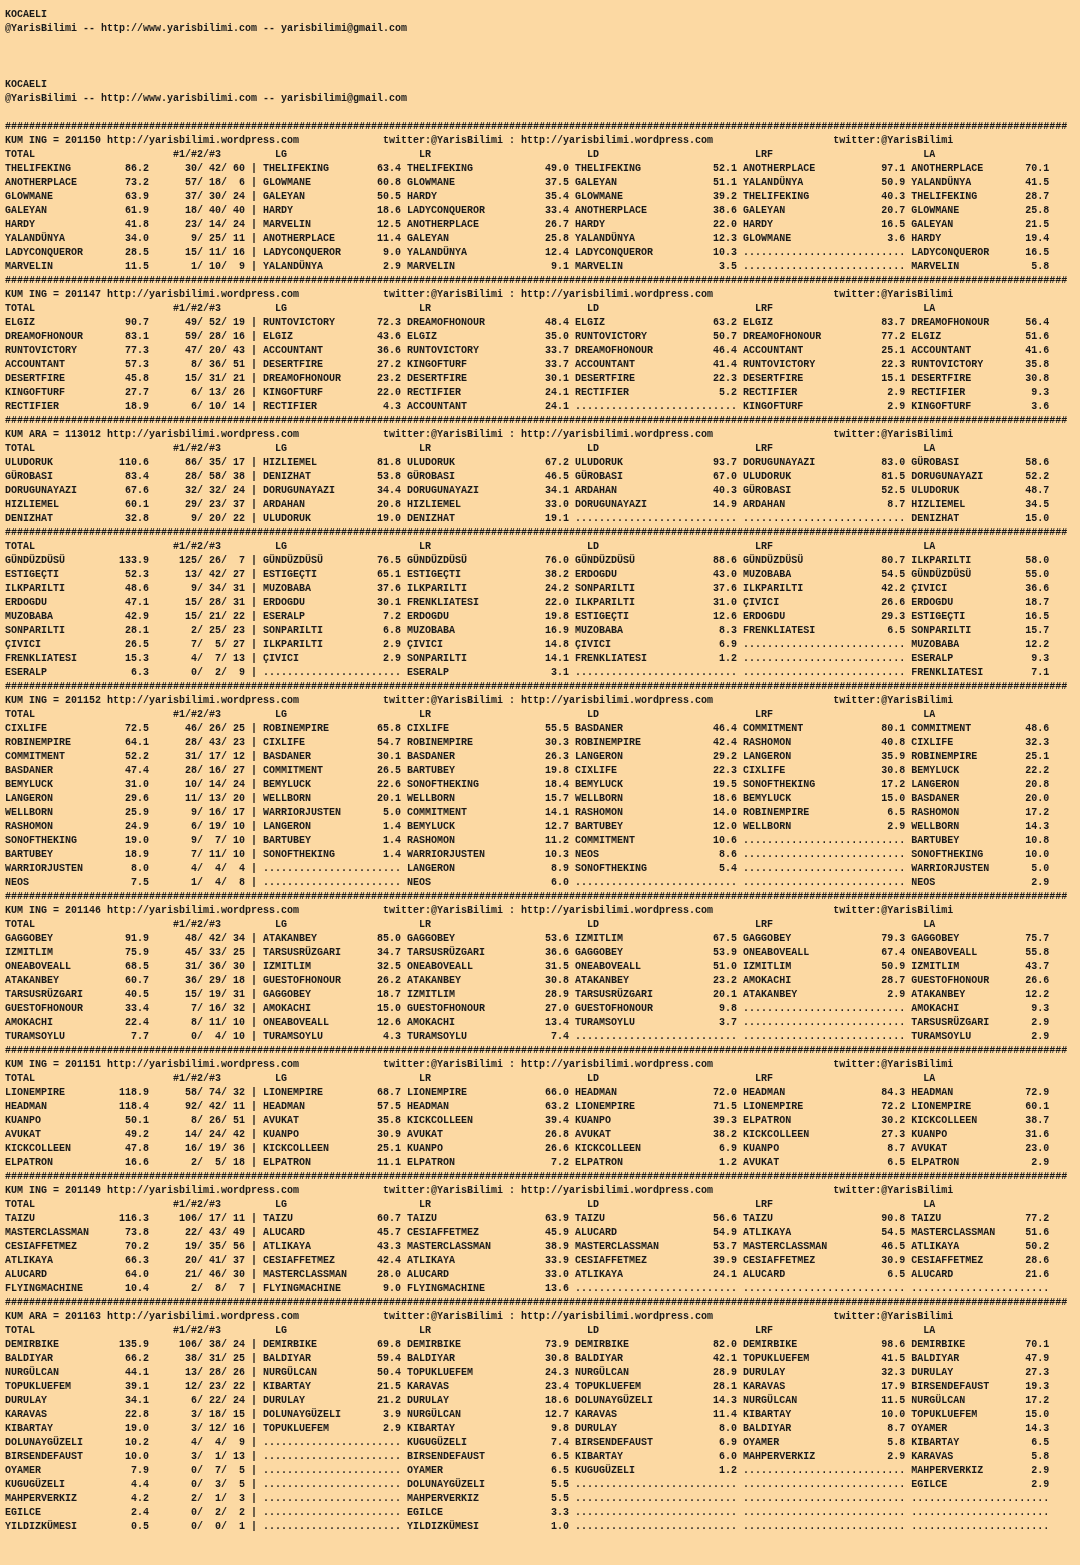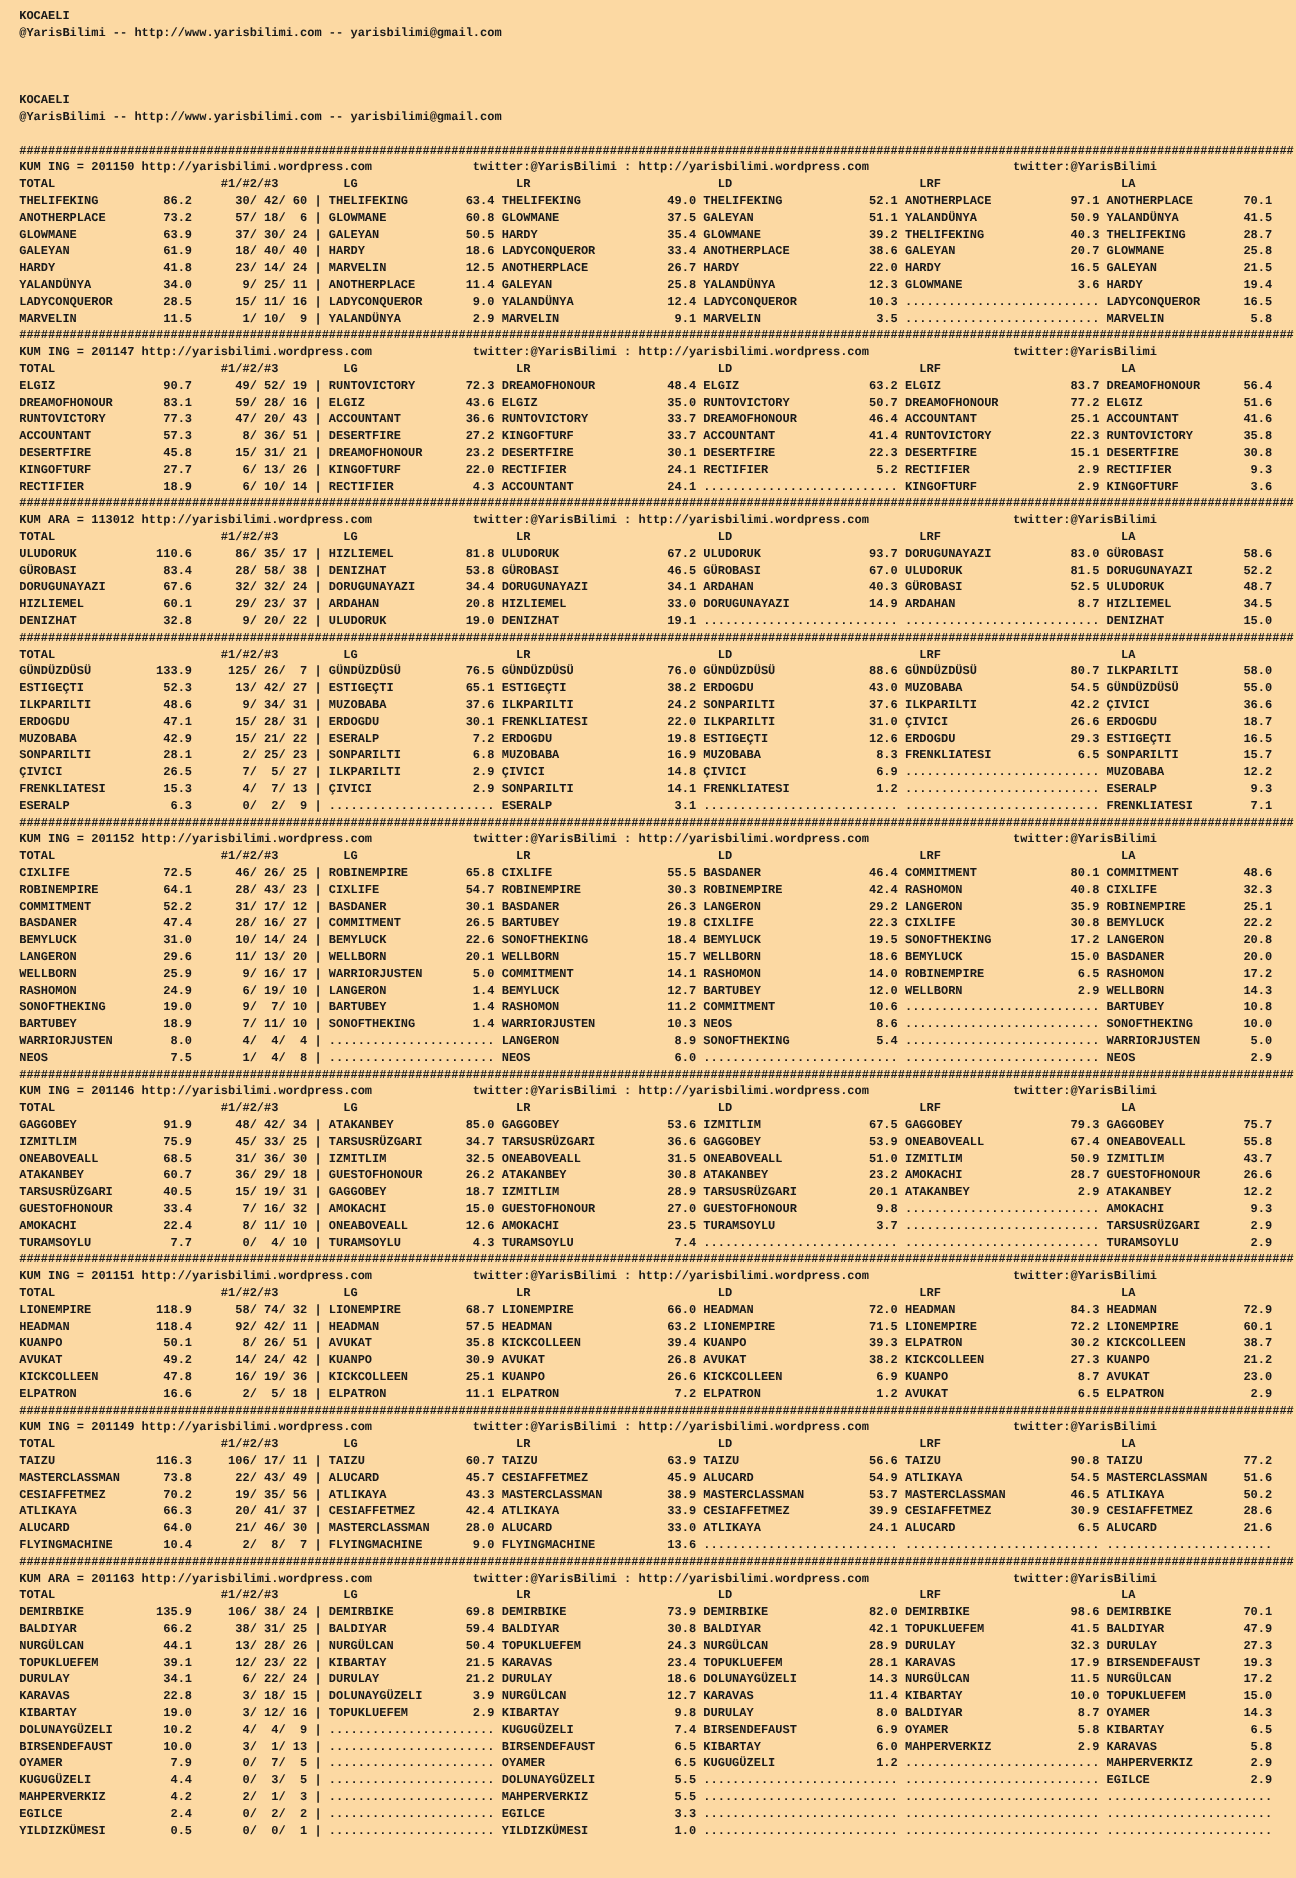--- a/index.html
+++ b/index.html
@@ -2,21 +2,21 @@
 <html><head>
 <meta charset="utf-8">
 <style>
   html,body{margin:0;padding:0;}
   body{
     width:1080px;height:1565px;
     background:#fcd9a3;
     overflow:hidden;
   }
   #doc{
-    padding:8px 0 0 16px;
+    padding:8px 0 0 5px;
     color:#191919;
   }
   pre{
     margin:0;padding:0;
     font-family:"Liberation Mono","DejaVu Sans Mono",monospace;
     font-size:10px;
     font-weight:bold;
     line-height:14px;
     height:14px;
     white-space:pre;
@@ -106,31 +106,31 @@
       <div>
         <pre>#################################################################################################################################################################################</pre>
         <pre>KUM ING = 201146 http://yarisbilimi.wordpress.com              twitter:@YarisBilimi : http://yarisbilimi.wordpress.com                    twitter:@YarisBilimi</pre>
         <pre>TOTAL                       #1/#2/#3         LG                      LR                          LD                          LRF                         LA</pre>
         <pre>GAGGOBEY            91.9      48/ 42/ 34 | ATAKANBEY          85.0 GAGGOBEY               53.6 IZMITLIM               67.5 GAGGOBEY               79.3 GAGGOBEY           75.7</pre>
         <pre>IZMITLIM            75.9      45/ 33/ 25 | TARSUSRÜZGARI      34.7 TARSUSRÜZGARI          36.6 GAGGOBEY               53.9 ONEABOVEALL            67.4 ONEABOVEALL        55.8</pre>
         <pre>ONEABOVEALL         68.5      31/ 36/ 30 | IZMITLIM           32.5 ONEABOVEALL            31.5 ONEABOVEALL            51.0 IZMITLIM               50.9 IZMITLIM           43.7</pre>
         <pre>ATAKANBEY           60.7      36/ 29/ 18 | GUESTOFHONOUR      26.2 ATAKANBEY              30.8 ATAKANBEY              23.2 AMOKACHI               28.7 GUESTOFHONOUR      26.6</pre>
         <pre>TARSUSRÜZGARI       40.5      15/ 19/ 31 | GAGGOBEY           18.7 IZMITLIM               28.9 TARSUSRÜZGARI          20.1 ATAKANBEY               2.9 ATAKANBEY          12.2</pre>
         <pre>GUESTOFHONOUR       33.4       7/ 16/ 32 | AMOKACHI           15.0 GUESTOFHONOUR          27.0 GUESTOFHONOUR           9.8 ........................... AMOKACHI            9.3</pre>
-        <pre>AMOKACHI            22.4       8/ 11/ 10 | ONEABOVEALL        12.6 AMOKACHI               23.5 TURAMSOYLU              3.7 ........................... TARSUSRÜZGARI       2.9</pre>
+        <pre>AMOKACHI            22.4       8/ 11/ 10 | ONEABOVEALL        12.6 AMOKACHI               13.4 TURAMSOYLU              3.7 ........................... TARSUSRÜZGARI       2.9</pre>
         <pre>TURAMSOYLU           7.7       0/  4/ 10 | TURAMSOYLU          4.3 TURAMSOYLU              7.4 ........................... ........................... TURAMSOYLU          2.9</pre>
       </div>
       <div>
         <pre>#################################################################################################################################################################################</pre>
         <pre>KUM ING = 201151 http://yarisbilimi.wordpress.com              twitter:@YarisBilimi : http://yarisbilimi.wordpress.com                    twitter:@YarisBilimi</pre>
         <pre>TOTAL                       #1/#2/#3         LG                      LR                          LD                          LRF                         LA</pre>
         <pre>LIONEMPIRE         118.9      58/ 74/ 32 | LIONEMPIRE         68.7 LIONEMPIRE             66.0 HEADMAN                72.0 HEADMAN                84.3 HEADMAN            72.9</pre>
         <pre>HEADMAN            118.4      92/ 42/ 11 | HEADMAN            57.5 HEADMAN                63.2 LIONEMPIRE             71.5 LIONEMPIRE             72.2 LIONEMPIRE         60.1</pre>
         <pre>KUANPO              50.1       8/ 26/ 51 | AVUKAT             35.8 KICKCOLLEEN            39.4 KUANPO                 39.3 ELPATRON               30.2 KICKCOLLEEN        38.7</pre>
-        <pre>AVUKAT              49.2      14/ 24/ 42 | KUANPO             30.9 AVUKAT                 26.8 AVUKAT                 38.2 KICKCOLLEEN            27.3 KUANPO             21.2</pre>
+        <pre>AVUKAT              49.2      14/ 24/ 42 | KUANPO             30.9 AVUKAT                 26.8 AVUKAT                 38.2 KICKCOLLEEN            27.3 KUANPO             31.6</pre>
         <pre>KICKCOLLEEN         47.8      16/ 19/ 36 | KICKCOLLEEN        25.1 KUANPO                 26.6 KICKCOLLEEN             6.9 KUANPO                  8.7 AVUKAT             23.0</pre>
         <pre>ELPATRON            16.6       2/  5/ 18 | ELPATRON           11.1 ELPATRON                7.2 ELPATRON                1.2 AVUKAT                  6.5 ELPATRON            2.9</pre>
       </div>
       <div>
         <pre>#################################################################################################################################################################################</pre>
         <pre>KUM ING = 201149 http://yarisbilimi.wordpress.com              twitter:@YarisBilimi : http://yarisbilimi.wordpress.com                    twitter:@YarisBilimi</pre>
         <pre>TOTAL                       #1/#2/#3         LG                      LR                          LD                          LRF                         LA</pre>
         <pre>TAIZU              116.3     106/ 17/ 11 | TAIZU              60.7 TAIZU                  63.9 TAIZU                  56.6 TAIZU                  90.8 TAIZU              77.2</pre>
         <pre>MASTERCLASSMAN      73.8      22/ 43/ 49 | ALUCARD            45.7 CESIAFFETMEZ           45.9 ALUCARD                54.9 ATLIKAYA               54.5 MASTERCLASSMAN     51.6</pre>
         <pre>CESIAFFETMEZ        70.2      19/ 35/ 56 | ATLIKAYA           43.3 MASTERCLASSMAN         38.9 MASTERCLASSMAN         53.7 MASTERCLASSMAN         46.5 ATLIKAYA           50.2</pre>

